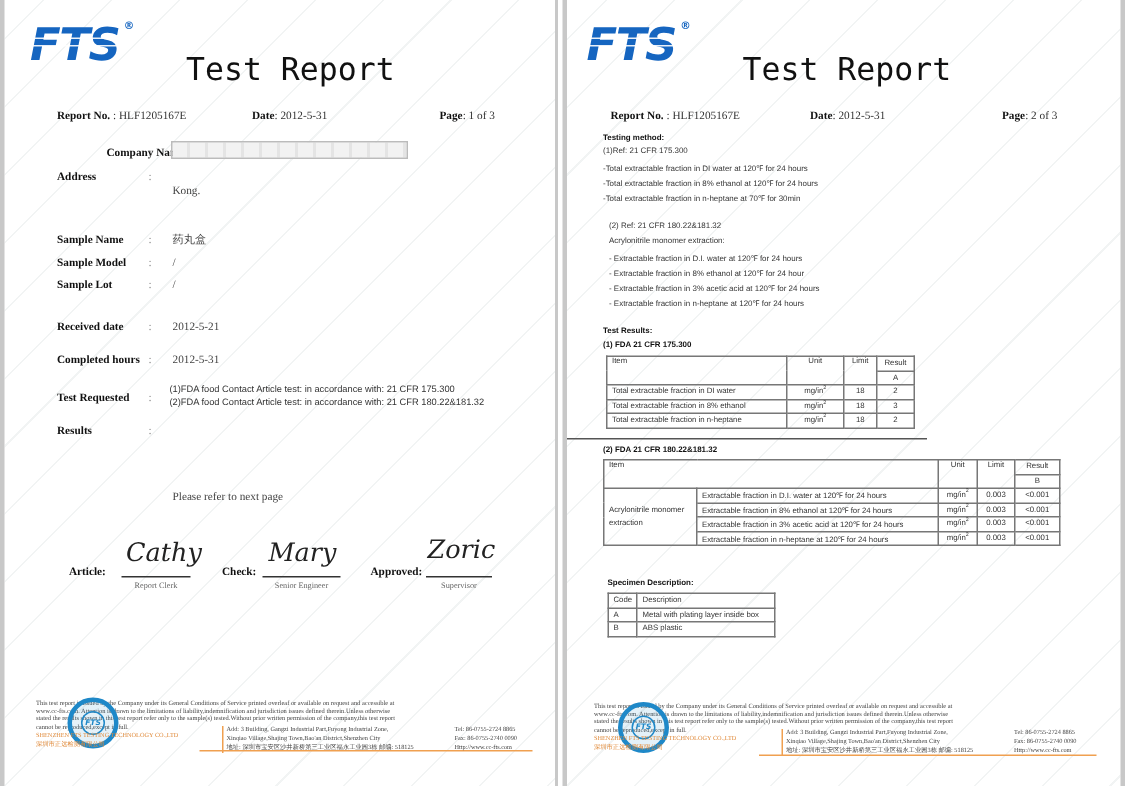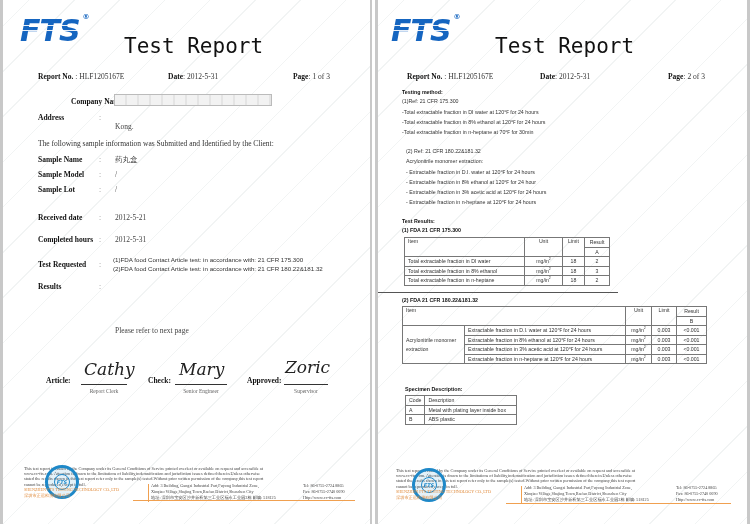--- a/index.html
+++ b/index.html
@@ -95,21 +95,20 @@
   <div class="hdr" style="left:290px;"><b>Page</b>: <span>1 of 3</span></div>
 
   <div class="label" style="left:35px;top:97px;margin-left:33px;">Company Name</div>
   <div class="colon" style="left:96px;top:97px;">:</div>
   <div class="blur-box" style="left:111px;top:94px;width:158px;height:12px;"></div>
 
   <div class="label" style="left:35px;top:113px;">Address</div>
   <div class="colon" style="left:96px;top:113px;">:</div>
   <div class="value" style="left:112px;top:122px;">Kong.</div>
 
-  <div class="value" style="left:35px;top:139px;color:#333;">The following sample information was Submitted and Identified by the Client:</div>
 
   <div class="label" style="left:35px;top:155px;">Sample Name</div>
   <div class="colon" style="left:96px;top:155px;">:</div>
   <div class="value" style="left:112px;top:155px;">药丸盒</div>
 
   <div class="label" style="left:35px;top:170px;">Sample Model</div>
   <div class="colon" style="left:96px;top:170px;">:</div>
   <div class="value" style="left:112px;top:170px;">/</div>
 
   <div class="label" style="left:35px;top:185px;">Sample Lot</div>

